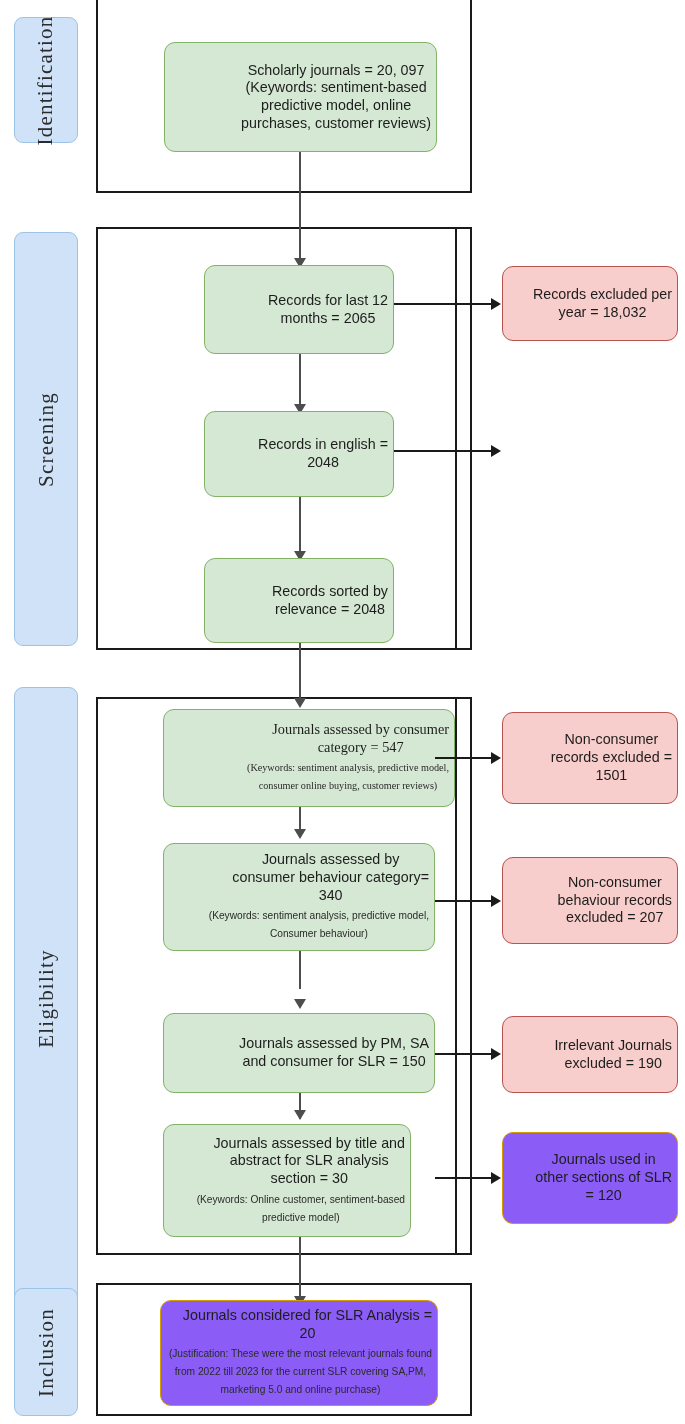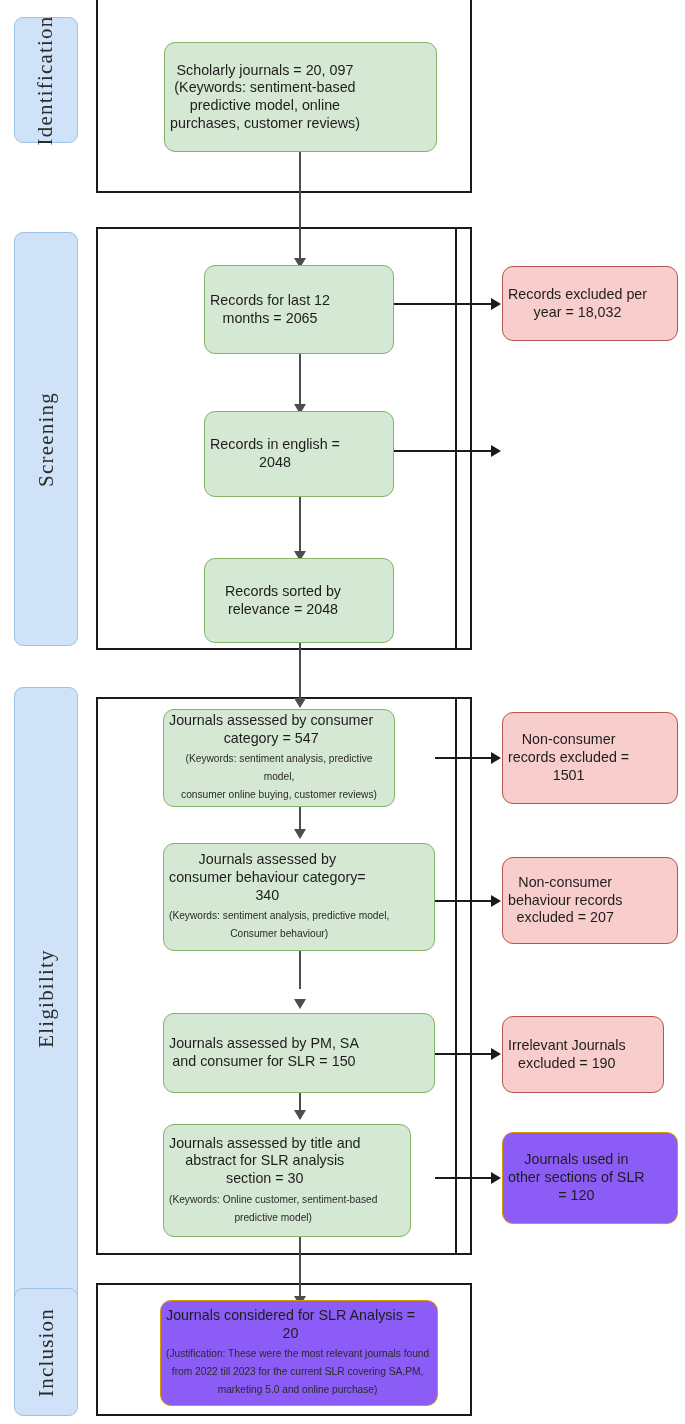--- a/index.html
+++ b/index.html
@@ -43,21 +43,21 @@
     letter-spacing: 1.2px;
     color: #2b2b2b;
   }
   
   .node {
     position: absolute;
     box-sizing: border-box;
     border-radius: 11px;
     display: flex;
     flex-direction: column;
-    align-items: flex-start;
+    align-items: flex-end;
     justify-content: center;
     text-align: center;
     padding: 3px 5px;
     color: #1d1d1d;
     line-height: 1.22;
   }
   .node .main {
     font-size: 14.3px;
     line-height: 1.24;
     white-space: pre-line;
@@ -162,21 +162,21 @@
   <div class="node green" style="left:204px; top:558px; width:190px; height:85px;padding-left:20px;">
     <div class="main">Records sorted by
 relevance = 2048</div>
   </div>
 
   <div class="conn vline" style="left:299px; top:643px; height:62px;"></div>
   <div class="arrow-down" style="left:294px; top:698px;"></div>
 
   <div class="conn vline thin" style="left:455px; top:698px; height:557px;"></div>
 
-  <div class="node green" style="left:163px; top:709px; width:232px; height:98px;">
+  <div class="node green" style="left:163px; top:709px; width:292px; height:98px;font-family:Liberation Serif, serif;">
     <div class="main">Journals assessed by consumer
 category = 547</div>
     <div class="sub">(Keywords: sentiment analysis, predictive model,
 consumer online buying, customer reviews)</div>
   </div>
 
   <div class="node pink" style="left:502px; top:712px; width:176px; height:92px;">
     <div class="main">Non-consumer
 records excluded =
 1501</div>
@@ -206,21 +206,21 @@
   <div class="arrow-right" style="left:491px; top:895px;"></div>
 
   <div class="conn vline" style="left:299px; top:951px; height:38px;"></div>
   <div class="arrow-down" style="left:294px; top:999px;"></div>
 
   <div class="node green" style="left:163px; top:1013px; width:272px; height:80px;">
     <div class="main">Journals assessed by PM, SA
 and consumer for SLR = 150</div>
   </div>
 
-  <div class="node pink" style="left:502px; top:1016px; width:162px; height:77px;">
+  <div class="node pink" style="left:502px; top:1016px; width:176px; height:77px;">
     <div class="main">Irrelevant Journals
 excluded = 190</div>
   </div>
 
   <div class="conn hline thin" style="left:435px; top:1053px; width:58px;"></div>
   <div class="arrow-right" style="left:491px; top:1048px;"></div>
 
   <div class="conn vline" style="left:299px; top:1093px; height:26px;"></div>
   <div class="arrow-down" style="left:294px; top:1110px;"></div>
 

